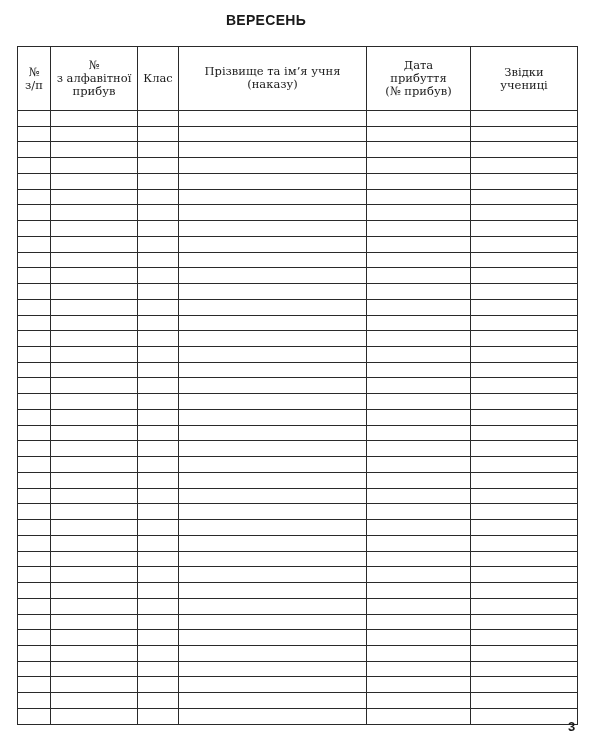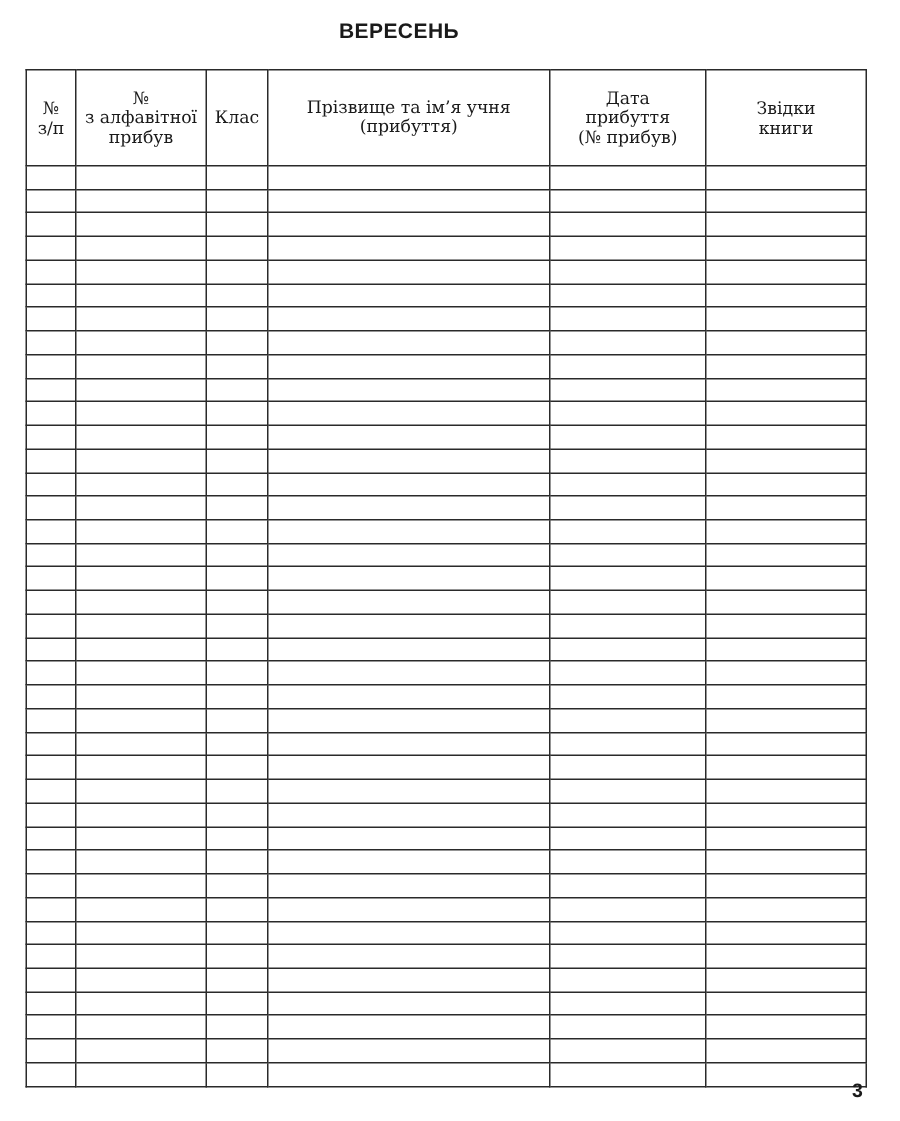--- a/index.html
+++ b/index.html
@@ -34,30 +34,30 @@
       <th>
         <div>№</div>
         <div>з алфавітної</div>
         <div>прибув</div>
       </th>
       <th>
         <div>Клас</div>
       </th>
       <th style="vertical-align:top;padding-top:18px;">
         <div>Прізвище та ім’я учня</div>
-        <div>(прибуття)</div>
+        <div>(наказу)</div>
       </th>
       <th>
         <div>Дата</div>
         <div>прибуття</div>
         <div>(№ прибув)</div>
       </th>
       <th>
         <div>Звідки</div>
-        <div>книги</div>
+        <div>учениці</div>
       </th>
     </tr>
   </thead>
   <tbody id="rows">
       <tr>
         <td></td>
         <td></td>
         <td></td>
         <td></td>
         <td></td>

